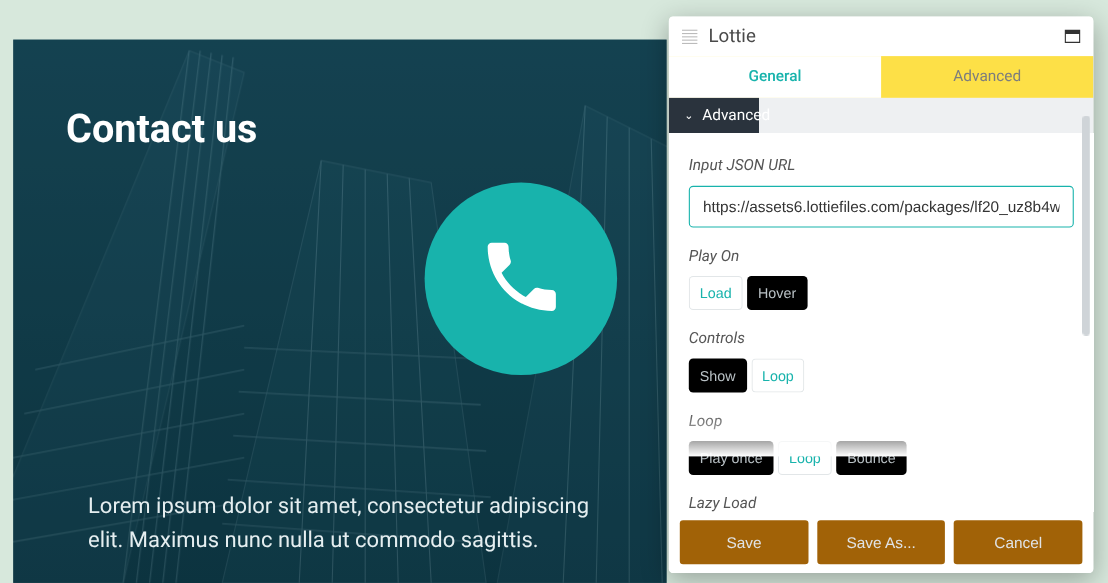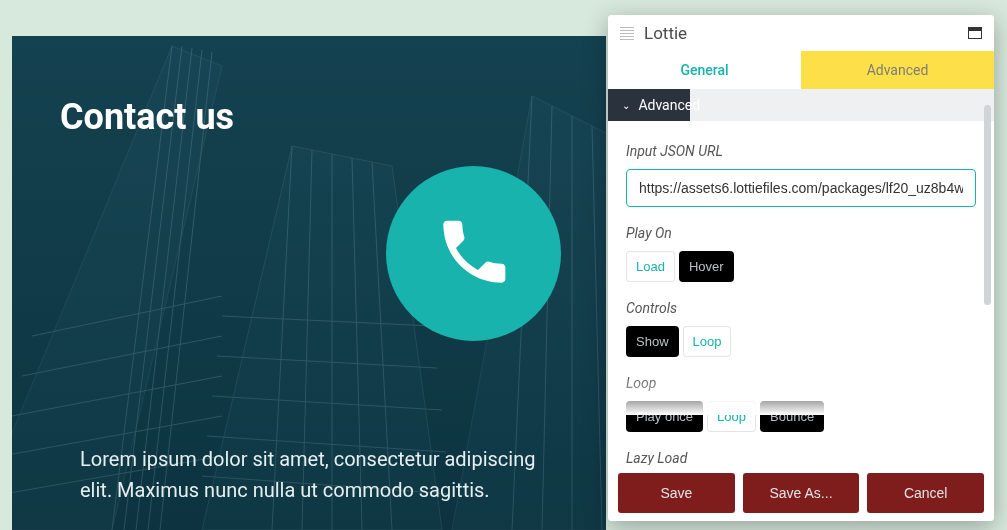--- a/index.html
+++ b/index.html
@@ -174,21 +174,21 @@
   }
 
   .panel-footer {
     display: flex;
     gap: 8px;
     padding: 8px 10px;
     background: #ffffff;
   }
   .panel-footer button {
     flex: 1;
-    background: #7f1d1d;
+    background: #a16207;
     color: #e0e3e6;
     border: none;
     padding: 12px 0;
     font-size: 14px;
     border-radius: 3px;
     cursor: pointer;
   }
 
   
   .pscroll {

